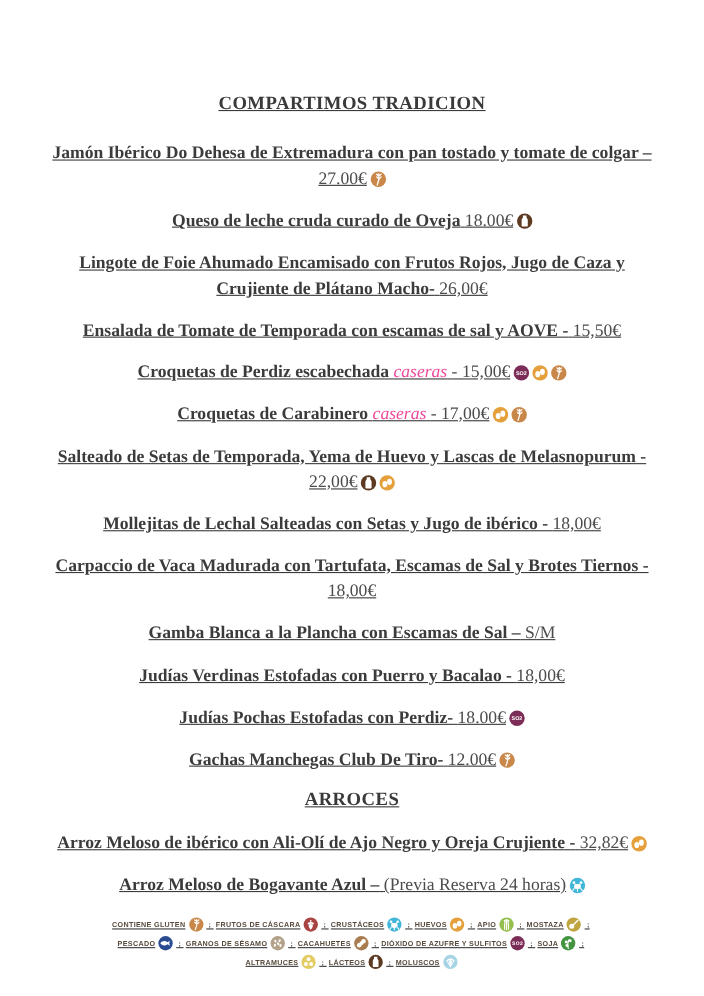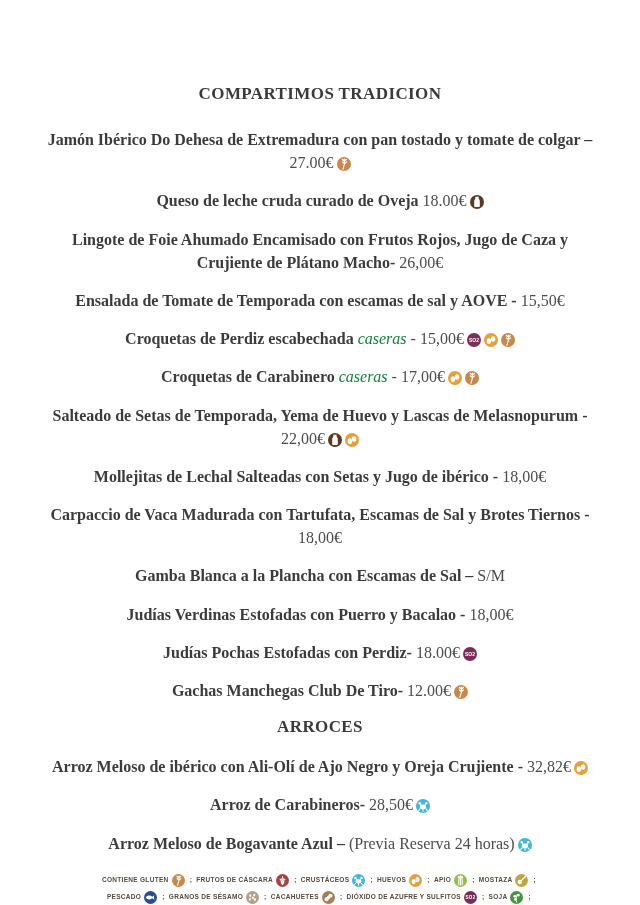--- a/index.html
+++ b/index.html
@@ -1,22 +1,22 @@
 <!DOCTYPE html>
 <html><head>
 <meta charset="utf-8">
 <style>
   html,body{margin:0;padding:0;background:#ffffff;}
   body{width:640px;height:905px;font-family:"Liberation Serif",serif;color:#3b3b3b;}
-  .page{box-sizing:border-box;width:640px;height:905px;padding:82px 38px 0;overflow:hidden;background:#ffffff;}
+  .page{box-sizing:border-box;width:640px;height:905px;padding:82px 38px 0;overflow:hidden;background:#ffffff;text-decoration:underline;}
   .section-title{text-align:center;font-size:17px;font-weight:bold;color:#3a3a3a;letter-spacing:.4px;margin:2px 0 24px;}
   section:not(:first-child) .section-title{margin-top:8px;margin-bottom:18px;}
   .item{text-align:center;font-size:16px;font-weight:bold;line-height:1.45;margin:0 0 15px;color:#3b3b3b;}
   .item .price{font-weight:normal;color:#4c4c4c;}
-  .item .note{font-weight:normal;font-style:italic;color:#15803d;}
+  .item .note{font-weight:normal;font-style:italic;color:#ec4899;}
   .al-icon{display:inline-block;width:14px;height:14px;border-radius:50%;vertical-align:-3px;margin-left:3px;}
   .al-icon svg{display:block;width:100%;height:100%;}
   #legend{width:470px;margin:16px auto 0;text-align:center;font-family:"Liberation Sans",sans-serif;
           font-size:6.5px;font-weight:bold;color:#574a3d;letter-spacing:.3px;line-height:17px;}
   .lg-icon{display:inline-block;width:13px;height:13px;border-radius:50%;vertical-align:middle;margin:0 1px 0 3px;}
   .lg-icon svg{display:block;width:100%;height:100%;}
   .lg-sep{margin:0 2px;color:#574a3d;}
 </style>
 </head>
 <body>
@@ -134,23 +134,20 @@
             </svg></span></div>
         <div class="item"><span class="name">Gachas Manchegas Club De Tiro-</span> <span class="price">12.00€</span><span class="al-icon" style="background: rgb(201, 136, 74);"><svg viewBox="0 0 12 12">
               <use href="#sym-gluten"></use>
             </svg></span></div>
       </section>
       <section>
         <h2 class="section-title">ARROCES</h2>
         <div class="item"><span class="name">Arroz Meloso de ibérico con Ali-Olí de Ajo Negro y Oreja Crujiente -</span> <span class="price">32,82€</span><span class="al-icon" style="background: rgb(229, 160, 60);"><svg viewBox="0 0 12 12">
               <use href="#sym-huevos"></use>
             </svg></span></div>
-        <div class="item"><span class="name">Arroz de Carabineros-</span> <span class="price">28,50€</span><span class="al-icon" style="background: rgb(65, 182, 217);"><svg viewBox="0 0 12 12">
-              <use href="#sym-crustaceos"></use>
-            </svg></span></div>
         <div class="item"><span class="name">Arroz Meloso de Bogavante Azul –</span> <span class="price">(Previa Reserva 24 horas)</span><span class="al-icon" style="background: rgb(65, 182, 217);"><svg viewBox="0 0 12 12">
               <use href="#sym-crustaceos"></use>
             </svg></span></div>
       </section>
     </main>
   <footer id="legend"><span>CONTIENE GLUTEN</span><span class="lg-icon" style="background: rgb(201, 136, 74);"><svg viewBox="0 0 12 12">
           <use href="#sym-gluten"></use>
         </svg></span><span class="lg-sep"> ; </span><span>FRUTOS DE CÁSCARA</span><span class="lg-icon" style="background: rgb(168, 67, 66);"><svg viewBox="0 0 12 12">
           <use href="#sym-frutos_cascara"></use>
         </svg></span><span class="lg-sep"> ; </span><span>CRUSTÁCEOS</span><span class="lg-icon" style="background: rgb(65, 182, 217);"><svg viewBox="0 0 12 12">

